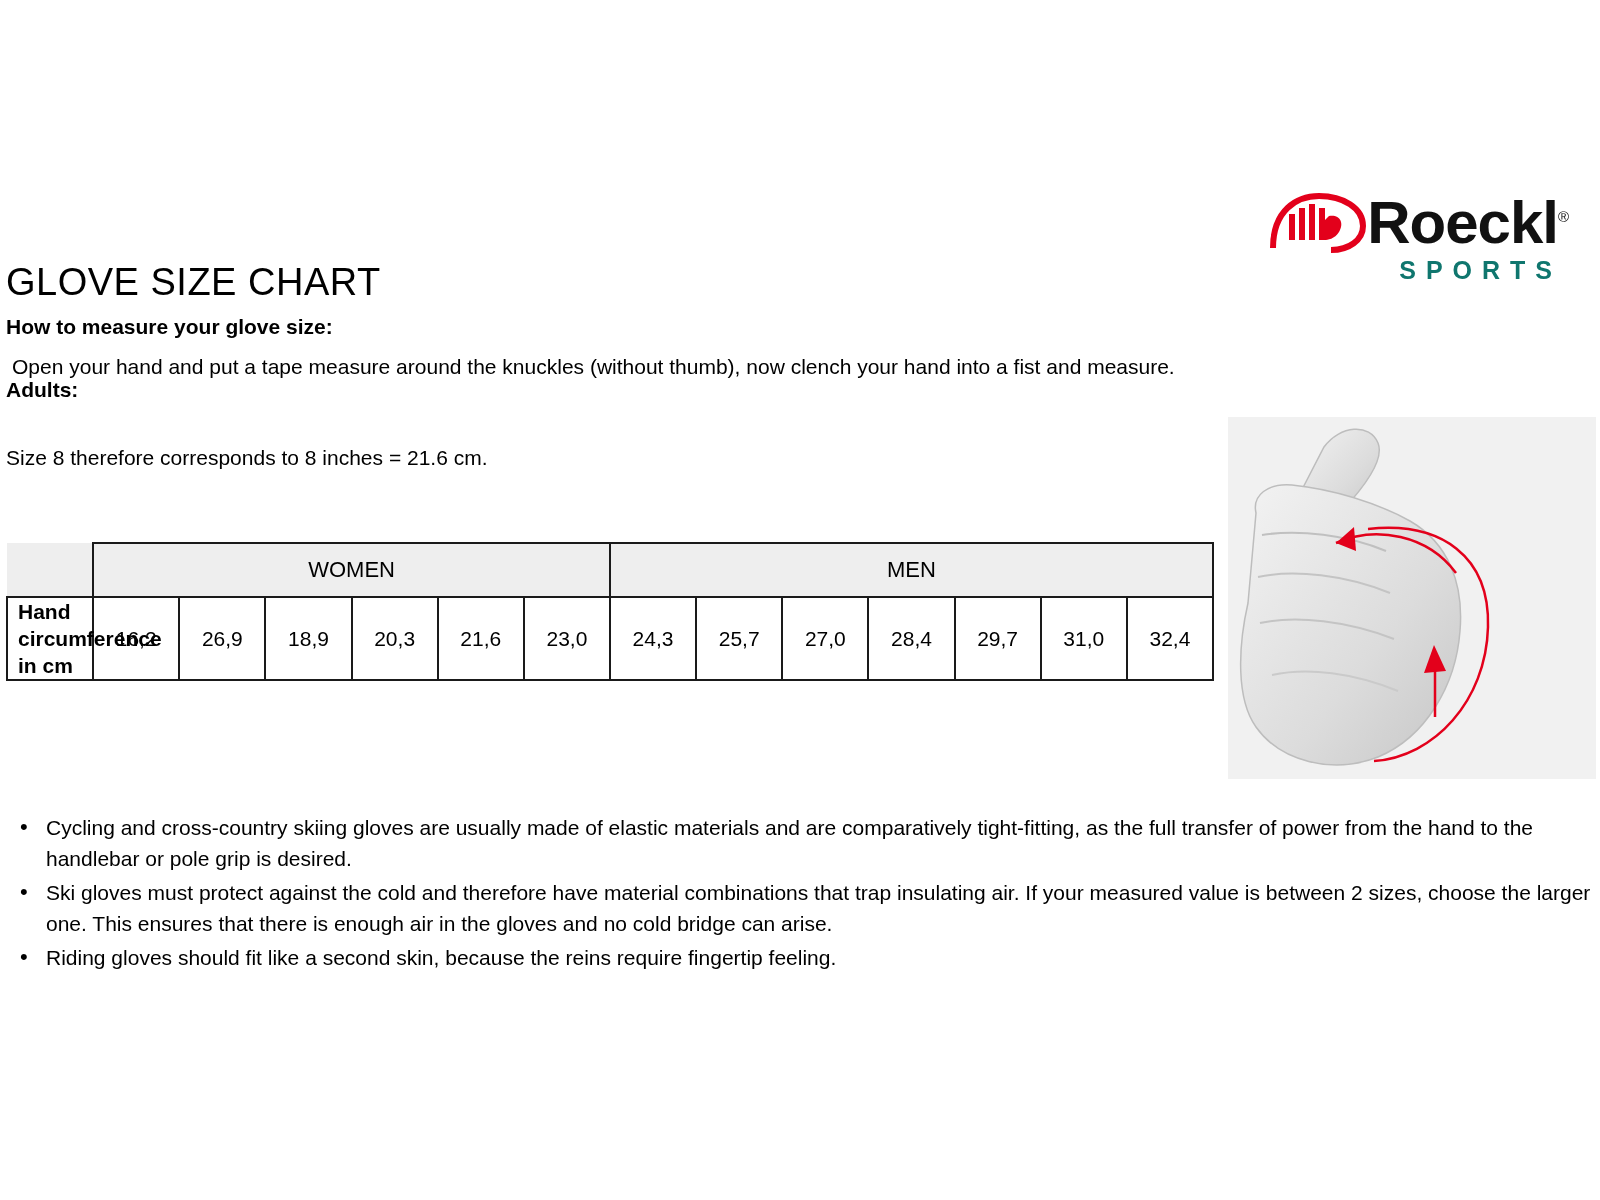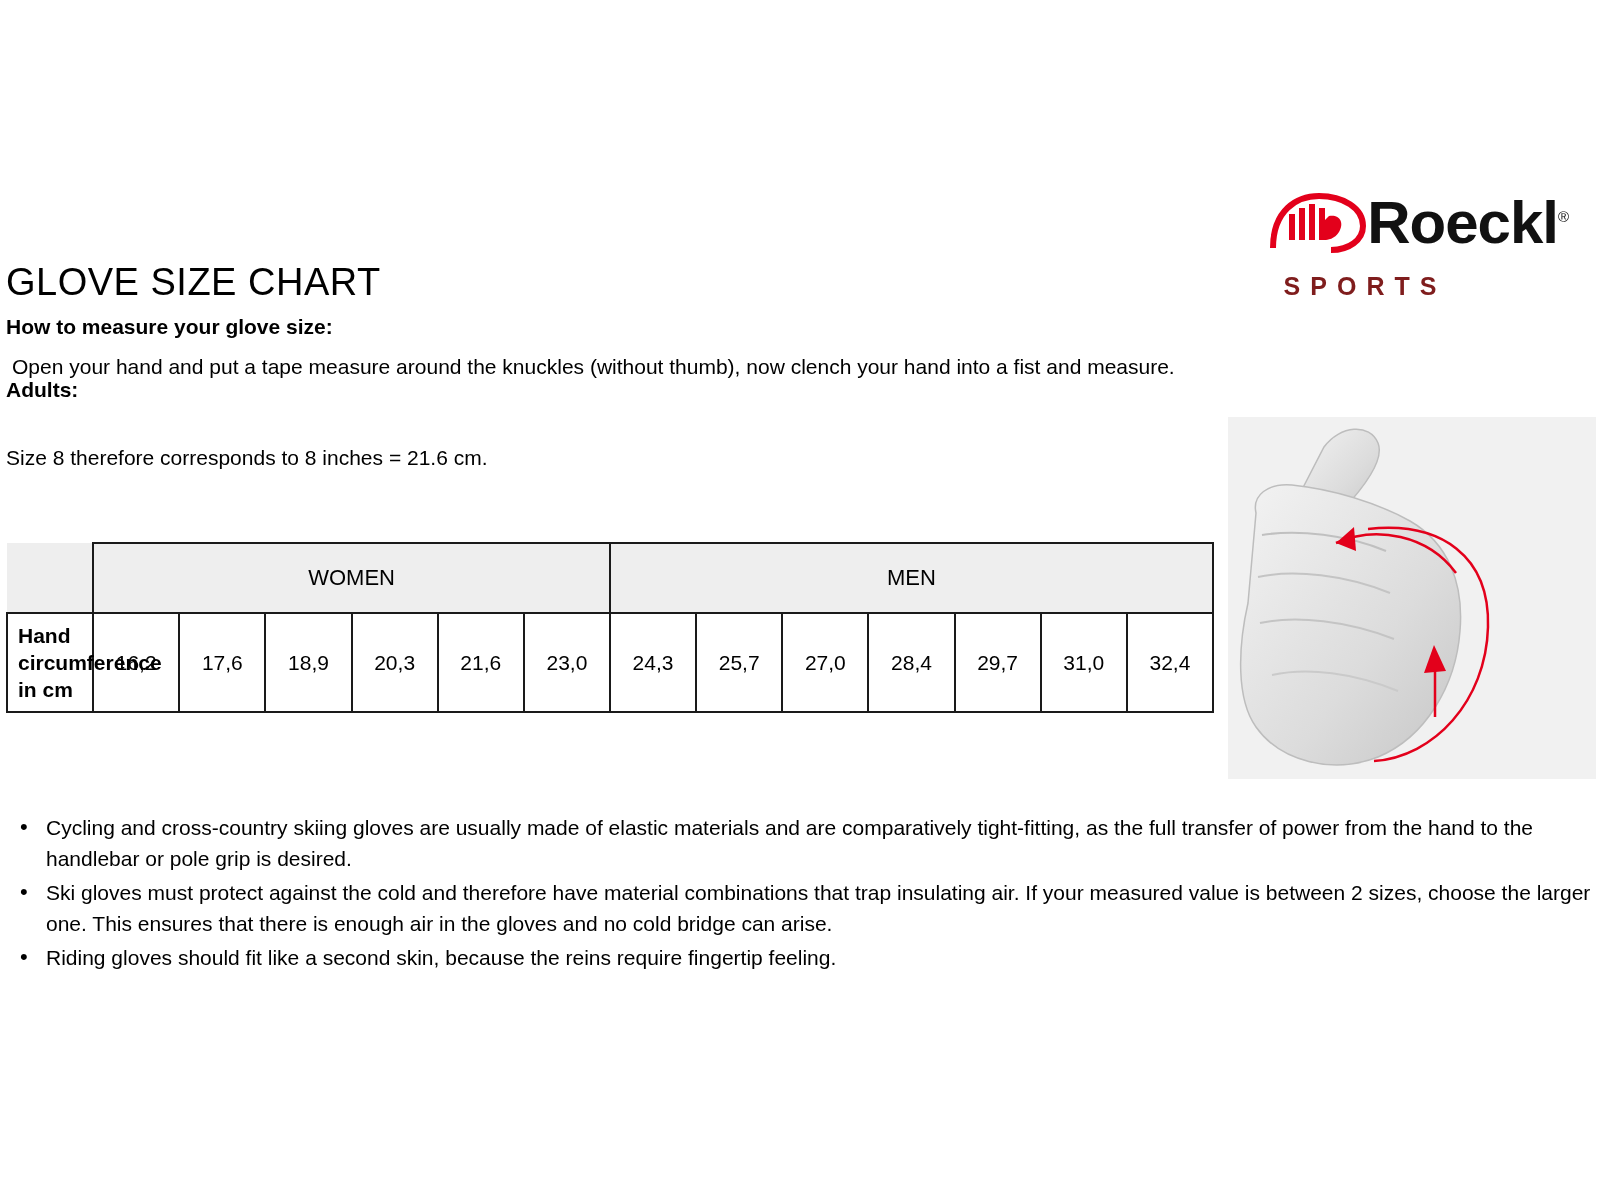--- a/index.html
+++ b/index.html
@@ -47,26 +47,26 @@
     line-height: 1;
     color: #111;
     position: relative;
   }
   .logo-reg {
     font-size: 15px;
     vertical-align: super;
     font-weight: normal;
   }
   .logo-sports {
-    text-align: center;
-    color: #7f1d1d;
+    text-align: right;
+    color: #0f766e;
     font-size: 25px;
     letter-spacing: 10px;
     font-weight: bold;
-    margin-top: 18px;
+    margin-top: 2px;
     padding-right: 6px;
   }
 
   
   .title {
     position: absolute;
     left: 6px;
     top: 236px;
     font-size: 38px;
     font-weight: normal;
@@ -107,21 +107,21 @@
     top: 542px;
     width: 1208px;
     border-collapse: collapse;
     table-layout: fixed;
   }
   .size-table td {
     border: 2px solid #1a1a1a;
     font-size: 21px;
     text-align: center;
     height: 46px;
-    padding: 8px;
+    padding: 0;
   }
   .size-table .grouphead {
     border: 2px solid #1a1a1a;
     height: 52px;
     font-size: 22px;
     text-align: center;
     background: #eeeeee;
   }
   .size-table .rowlabel {
     text-align: left;
@@ -221,21 +221,21 @@
   <table class="size-table">
     <tbody>
       <tr>
         <td class="blank"></td>
         <td class="grouphead" colspan="6">WOMEN</td>
         <td class="grouphead" colspan="7">MEN</td>
       </tr>
       <tr class="bigrow">
         <td class="rowlabel">Hand circumference in cm</td>
         <td>16,2</td>
-        <td>17,6</td>
+        <td>26,9</td>
         <td>18,9</td>
         <td>20,3</td>
         <td>21,6</td>
         <td>23,0</td>
         <td>24,3</td>
         <td>25,7</td>
         <td>27,0</td>
         <td>28,4</td>
         <td>29,7</td>
         <td>31,0</td>

